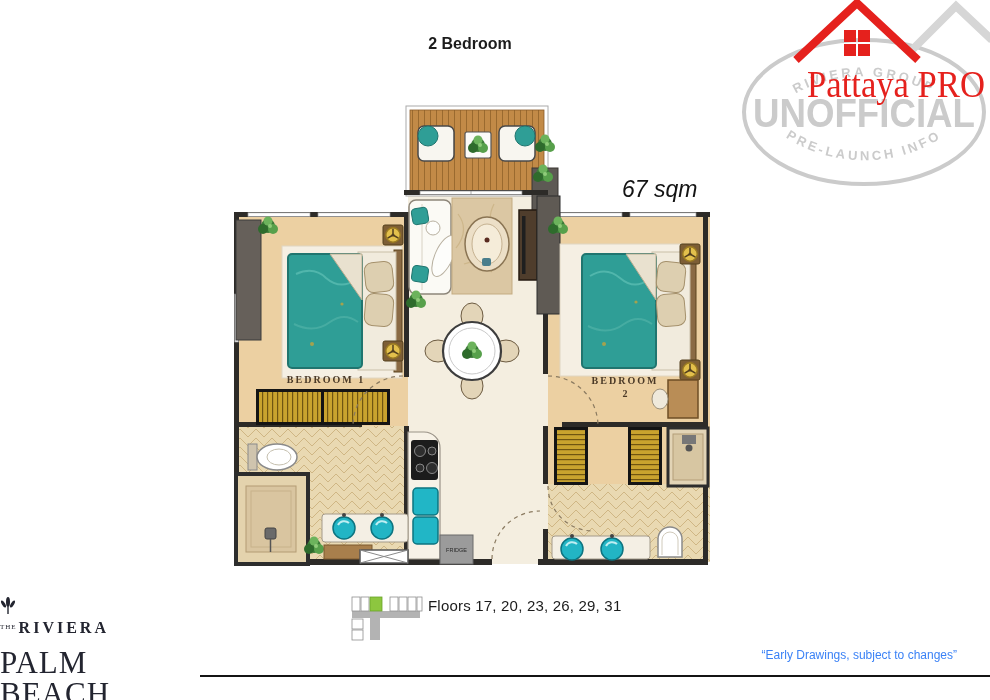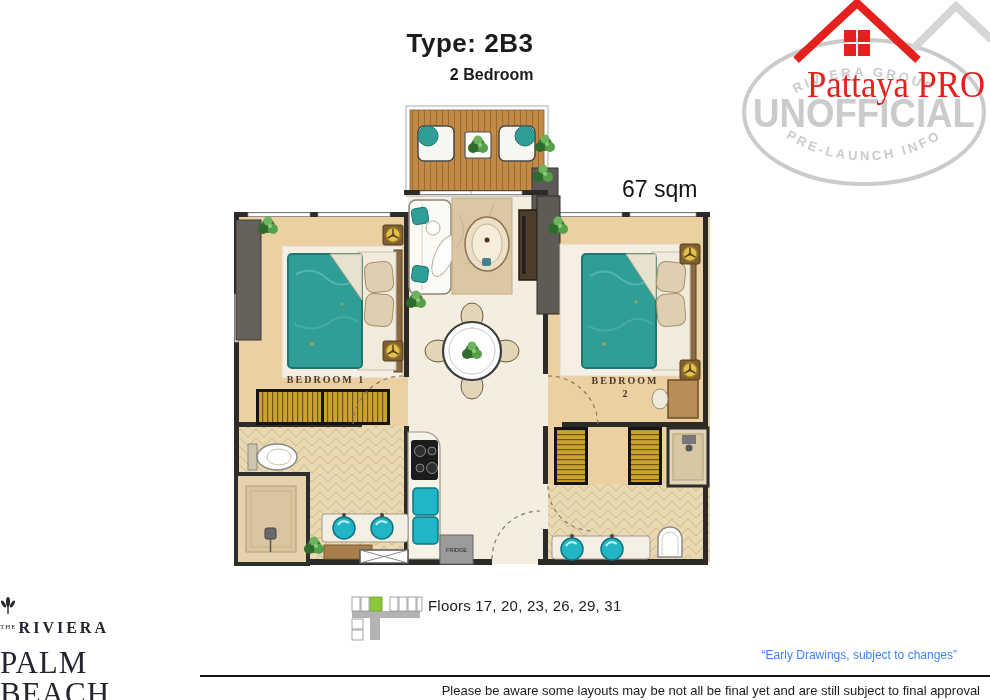--- a/index.html
+++ b/index.html
@@ -1,42 +1,41 @@
 <!DOCTYPE html>
 <html><head>
 <meta charset="utf-8">
 <style>
   html,body{margin:0;padding:0;background:#9a9a9a;}
   .page{position:relative;width:990px;height:700px;background:#ffffff;margin:0 auto;
         font-family:"Liberation Sans",sans-serif;overflow:hidden;}
   .title-block{position:absolute;top:28px;left:470px;transform:translateX(-50%);text-align:center;color:#1c1c1c;}
   .title-main{font-size:26px;font-weight:700;letter-spacing:.5px;}
   .title-sub{font-size:16px;font-weight:700;margin-top:7px;text-align:right;}
-  .area-label{position:absolute;left:622px;top:176px;font-size:23px;font-weight:500;color:#141414;}
+  .area-label{position:absolute;left:622px;top:176px;font-size:23px;font-weight:500;color:#141414;font-style:italic;}
   .brand-svg{position:absolute;left:720px;top:0;}
   .plan-svg{position:absolute;left:232px;top:104px;}
   .keyrow{position:absolute;left:350px;top:593px;display:flex;align-items:flex-start;gap:4px;}
   .floors-text{font-size:15px;font-weight:500;color:#1b1b1b;margin-top:4px;letter-spacing:.2px;}
   .devlogo{position:absolute;left:0;top:596px;width:190px;color:#232530;
            font-family:"Liberation Serif",serif;}
   .dl-orn{height:20px;}
   .dl-riviera{font-size:16px;letter-spacing:3px;font-weight:700;line-height:1;}
   .dl-the{font-size:7px;letter-spacing:1px;vertical-align:4px;margin-right:2px;font-weight:400;}
   .dl-palm{font-size:31px;letter-spacing:1px;line-height:1;margin-top:11px;font-weight:400;}
   .quote{position:absolute;right:33px;top:648px;font-size:12px;font-weight:400;color:#3b82f6;}
   .divider{position:absolute;left:200px;top:675px;width:790px;height:2px;background:#141414;}
   .disclaimer{position:absolute;right:10px;top:683px;font-size:13px;font-weight:500;color:#1c1c1c;}
 </style>
 </head>
 <body>
 
 <div class="page">
 
   <div class="title-block">
-    <div class="title-main">Type: 2B3</div>
     <div class="title-sub">2 Bedroom</div>
   </div>
   <div class="area-label">67 sqm</div>
 
   <svg class="brand-svg" width="270" height="200" viewBox="0 0 270 200">
     <defs>
       <path id="arcTop" d="M 36,136 A 114,88 0 0 1 252,136" fill="none"></path>
       <path id="arcBot" d="M 30,92 A 118,92 0 0 0 258,92" fill="none"></path>
     </defs>
     <g>
@@ -339,15 +338,14 @@
     </svg>
     <div class="dl-riviera">
       <span class="dl-the">THE</span><span>RIVIERA</span>
     </div>
     <div class="dl-palm">PALM BEACH</div>
     
   </div>
 
   <div class="quote">“Early Drawings, subject to changes”</div>
   <div class="divider"></div>
-  <div class="disclaimer">Please be aware some layouts may be not all be final yet and are still subject to final approval</div>
 
 </div>
 
 </body></html>

